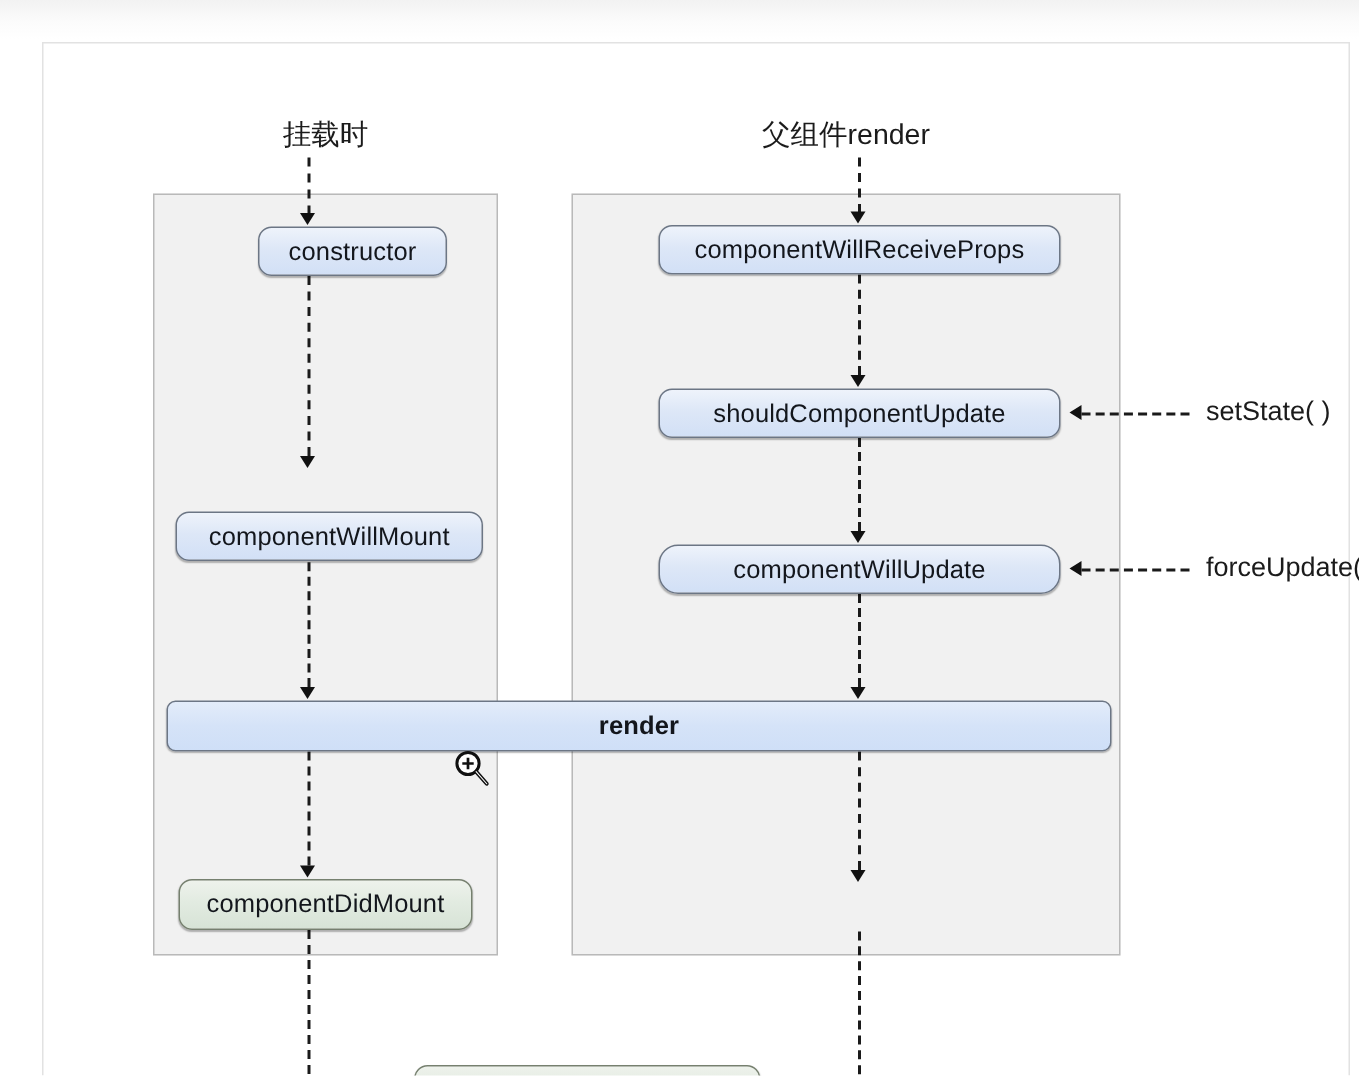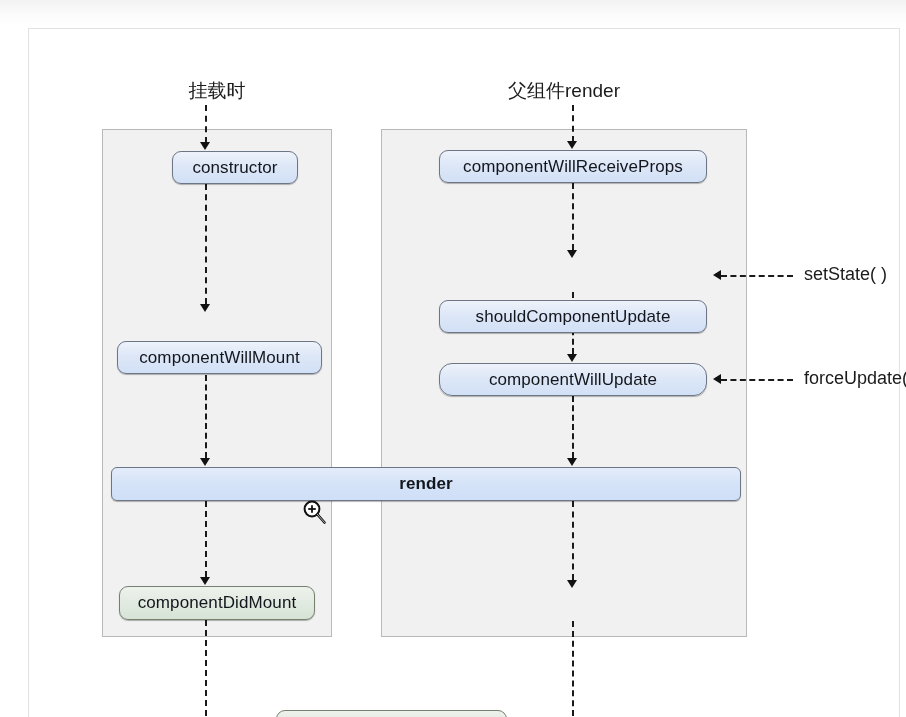--- a/index.html
+++ b/index.html
@@ -84,21 +84,21 @@
     font-weight: bold;
     border-radius: 6px;
     background: linear-gradient(to bottom, #e3ecfa 0%, #d5e3f8 50%, #cfdff7 100%);
   }
 
   #node-constructor        { left: 123px; top: 122px; width: 126px; height: 33px; margin-left: 20px; }
   #node-willmount          { left: 88px;  top: 284px; width: 205px; height: 33px; margin-top: 28px; }
   #node-render             { left: 82px;  top: 438px; width: 630px; height: 34px; }
   #node-didmount          { left: 90px;  top: 557px; width: 196px; height: 34px; }
   #node-willreceiveprops   { left: 410px; top: 121px; width: 268px; height: 33px; }
-  #node-shouldupdate       { left: 410px; top: 230px; width: 268px; height: 33px; margin-top: 41px; }
+  #node-shouldupdate       { left: 410px; top: 230px; width: 268px; height: 33px; }
   #node-willupdate         { left: 410px; top: 334px; width: 268px; height: 33px; border-radius: 13px; }
   #node-didupdate          { left: 437px; top: 560px; width: 213px; height: 32px; }
   #node-willunmount        { left: 247px; top: 681px; width: 231px; height: 32px; }
 
   
   .trigger-label {
     position: absolute;
     font-size: 18px;
     color: #1b1b1b;
     white-space: nowrap;

